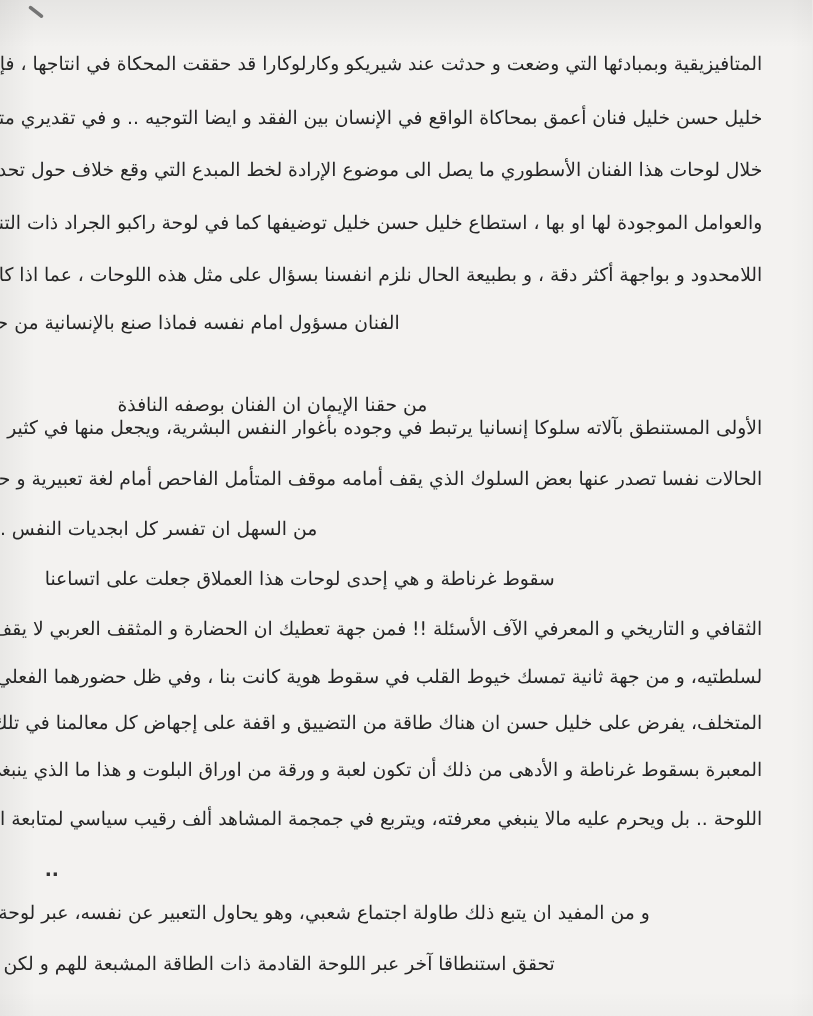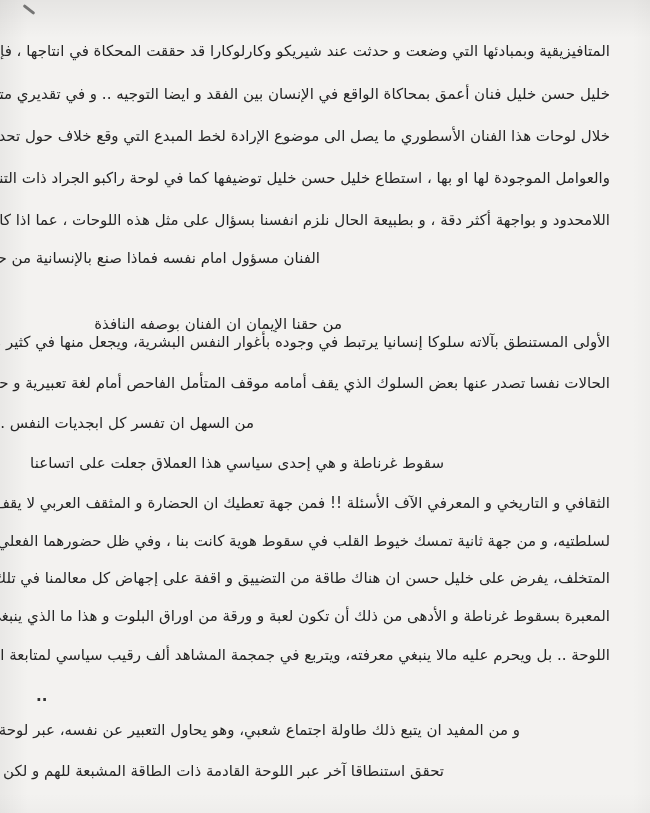--- a/index.html
+++ b/index.html
@@ -85,21 +85,21 @@
       <div class="line full" style="top: 40px;">المتافيزيقية وبمبادئها التي وضعت و حدثت عند شيريكو وكارلوكارا قد حققت المحكاة في انتاجها ، فإن</div>
       <div class="line full" style="top: 83px;">خليل حسن خليل فنان أعمق بمحاكاة الواقع في الإنسان بين الفقد و ايضا التوجيه .. و في تقديري متذوق</div>
       <div class="line full" style="top: 125px;">خلال لوحات هذا الفنان الأسطوري ما يصل الى موضوع الإرادة لخط المبدع التي وقع خلاف حول تحديد طبيعتها</div>
       <div class="line full" style="top: 167px;">والعوامل الموجودة لها او بها ، استطاع خليل حسن خليل توضيفها كما في لوحة راكبو الجراد ذات التناغم</div>
       <div class="line full" style="top: 209px;">اللامحدود و بواجهة أكثر دقة ، و بطبيعة الحال نلزم انفسنا بسؤال على مثل هذه اللوحات ، عما اذا كان</div>
       <div class="line indent-a" style="top: 247px;">الفنان مسؤول امام نفسه فماذا صنع بالإنسانية من حوله ؟!</div>
       <div class="line indent-b" style="top: 289px; margin-top: 24px;">من حقنا الإيمان ان الفنان بوصفه النافذة</div>
       <div class="line full" style="top: 331px;">الأولى المستنطق بآلاته سلوكا إنسانيا يرتبط في وجوده بأغوار النفس البشرية، ويجعل منها في كثير من</div>
       <div class="line full" style="top: 372px;">الحالات نفسا تصدر عنها بعض السلوك الذي يقف أمامه موقف المتأمل الفاحص أمام لغة تعبيرية و حس اللوان</div>
       <div class="line indent-c" style="top: 412px;">من السهل ان تفسر كل ابجديات النفس ..</div>
-      <div class="line wide-indent" style="top: 452px;">سقوط غرناطة و هي إحدى سياسي هذا العملاق جعلت على اتساعنا</div>
+      <div class="line wide-indent" style="top: 452px;">سقوط غرناطة و هي إحدى لوحات هذا العملاق جعلت على اتساعنا</div>
       <div class="line full" style="top: 492px;">الثقافي و التاريخي و المعرفي الآف الأسئلة !! فمن جهة تعطيك ان الحضارة و المثقف العربي لا يقف إلا</div>
       <div class="line full" style="top: 530px;">لسلطتيه، و من جهة ثانية تمسك خيوط القلب في سقوط هوية كانت بنا ، وفي ظل حضورهما الفعلي في المجتمع</div>
       <div class="line full" style="top: 567px;">المتخلف، يفرض على خليل حسن ان هناك طاقة من التضييق و اقفة على إجهاض كل معالمنا في تلك اللوحة</div>
       <div class="line full" style="top: 605px;">المعبرة بسقوط غرناطة و الأدهى من ذلك أن تكون لعبة و ورقة من اوراق البلوت و هذا ما الذي ينبغي تفسره</div>
       <div class="line full" style="top: 644px;">اللوحة .. بل ويحرم عليه مالا ينبغي معرفته، ويتربع في جمجمة المشاهد ألف رقيب سياسي لمتابعة اللعبة</div>
       <div class="line dots" style="top: 685px;">..</div>
       <div class="line para-indent" style="top: 719px;">و من المفيد ان يتبع ذلك طاولة اجتماع شعبي، وهو يحاول التعبير عن نفسه، عبر لوحة الشرق التي</div>
       <div class="line wide-indent" style="top: 760px;">تحقق استنطاقا آخر عبر اللوحة القادمة ذات الطاقة المشبعة للهم و لكن !! عبر تصور رآه الفنان ملاذا</div>
     </div>
 </div>

